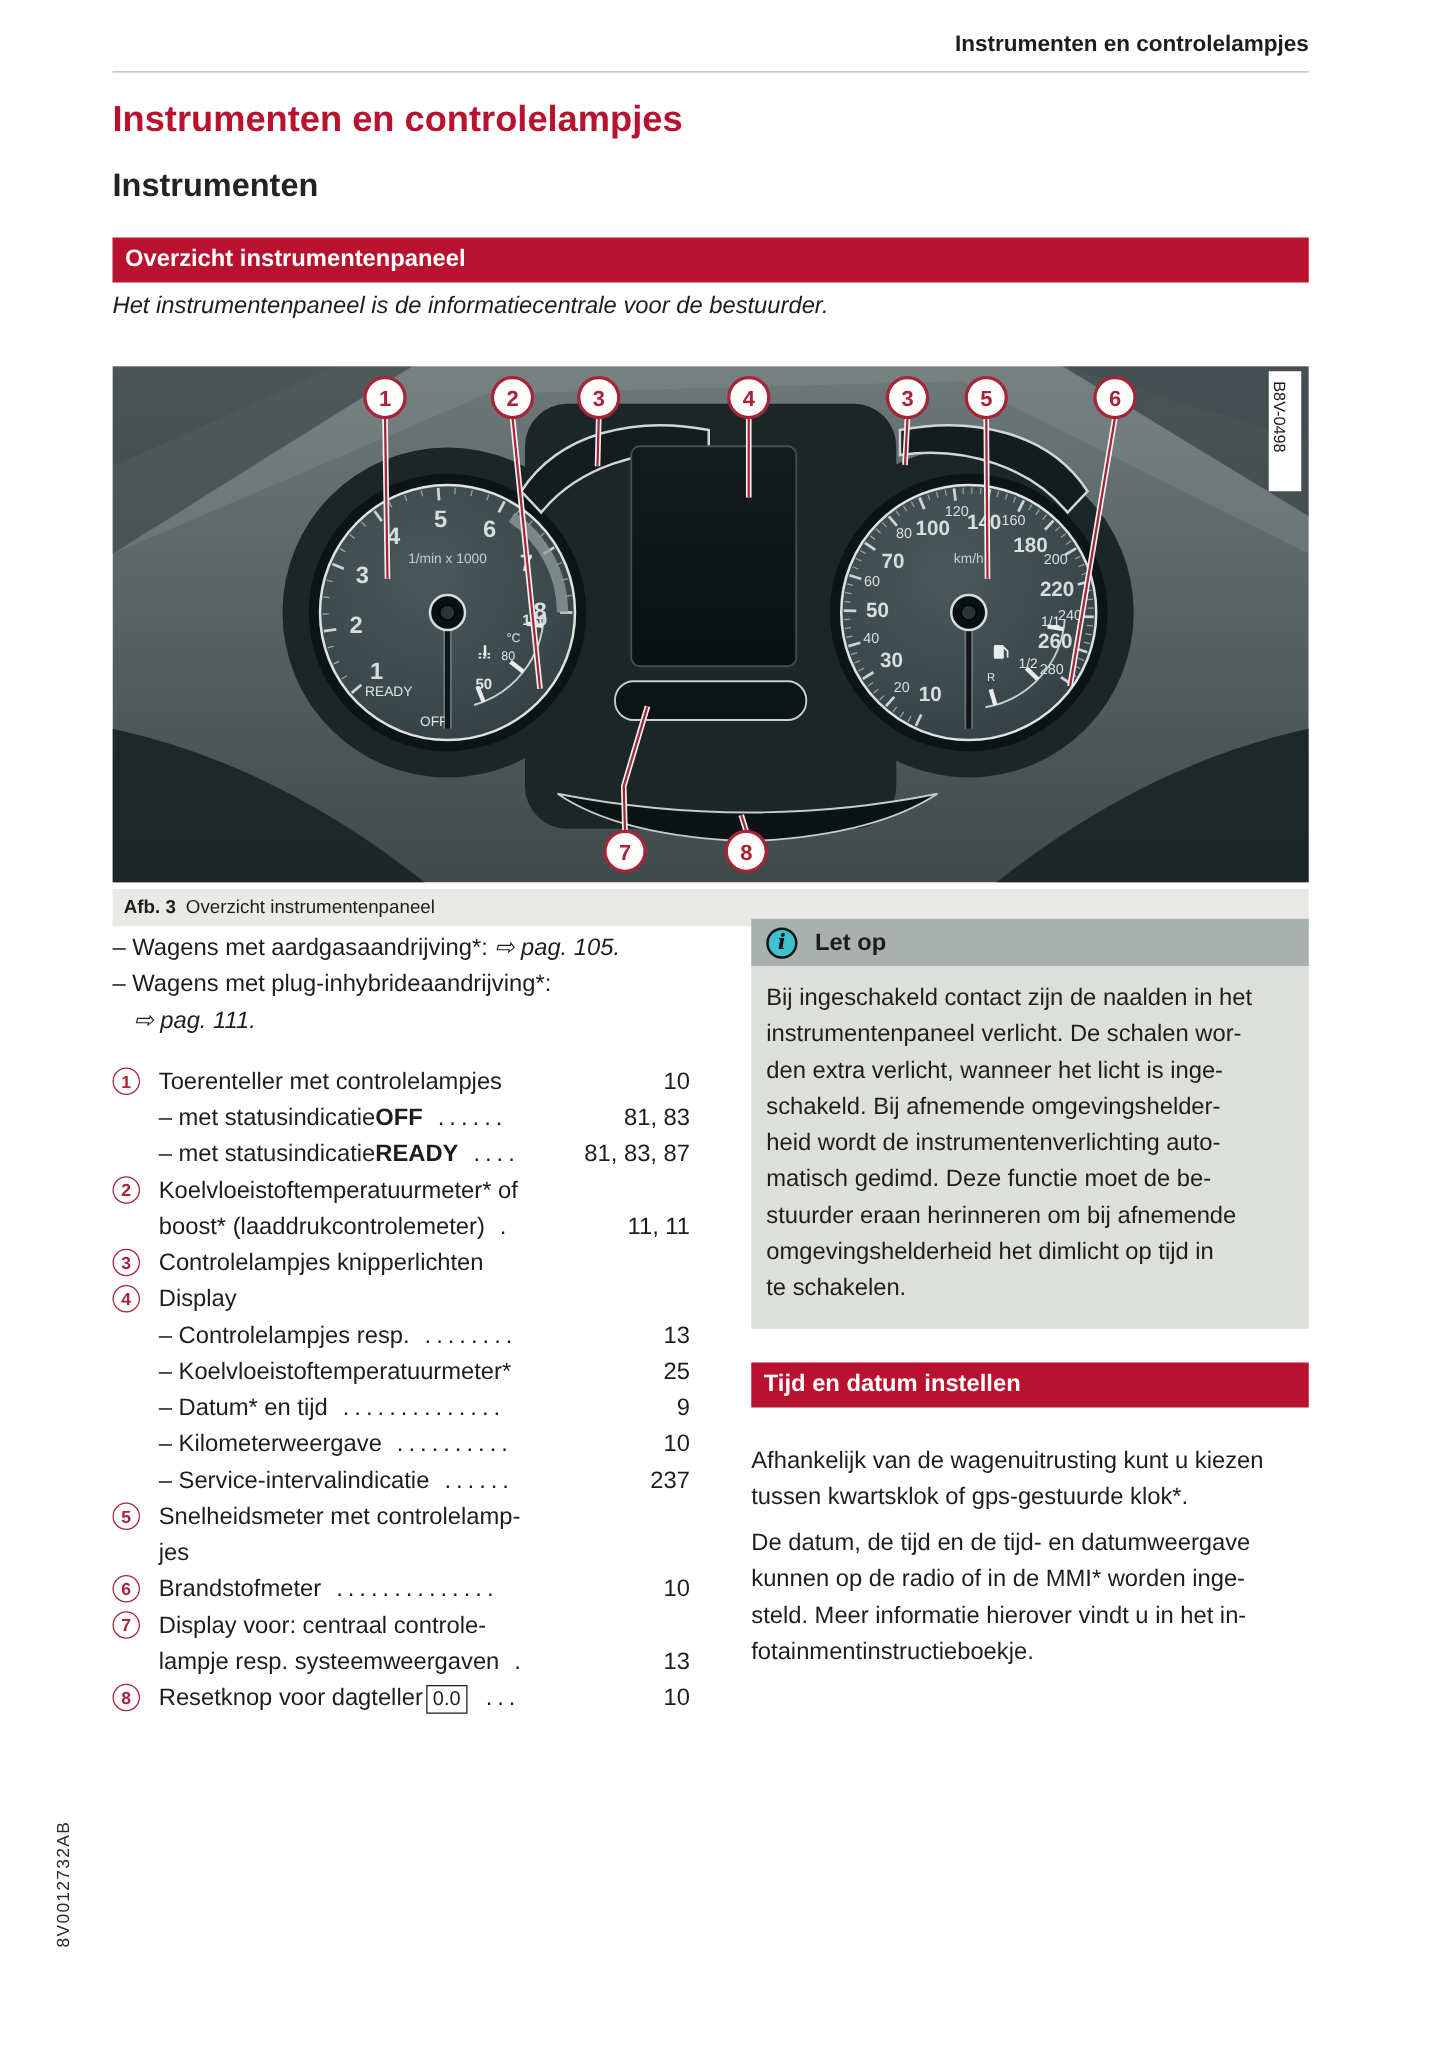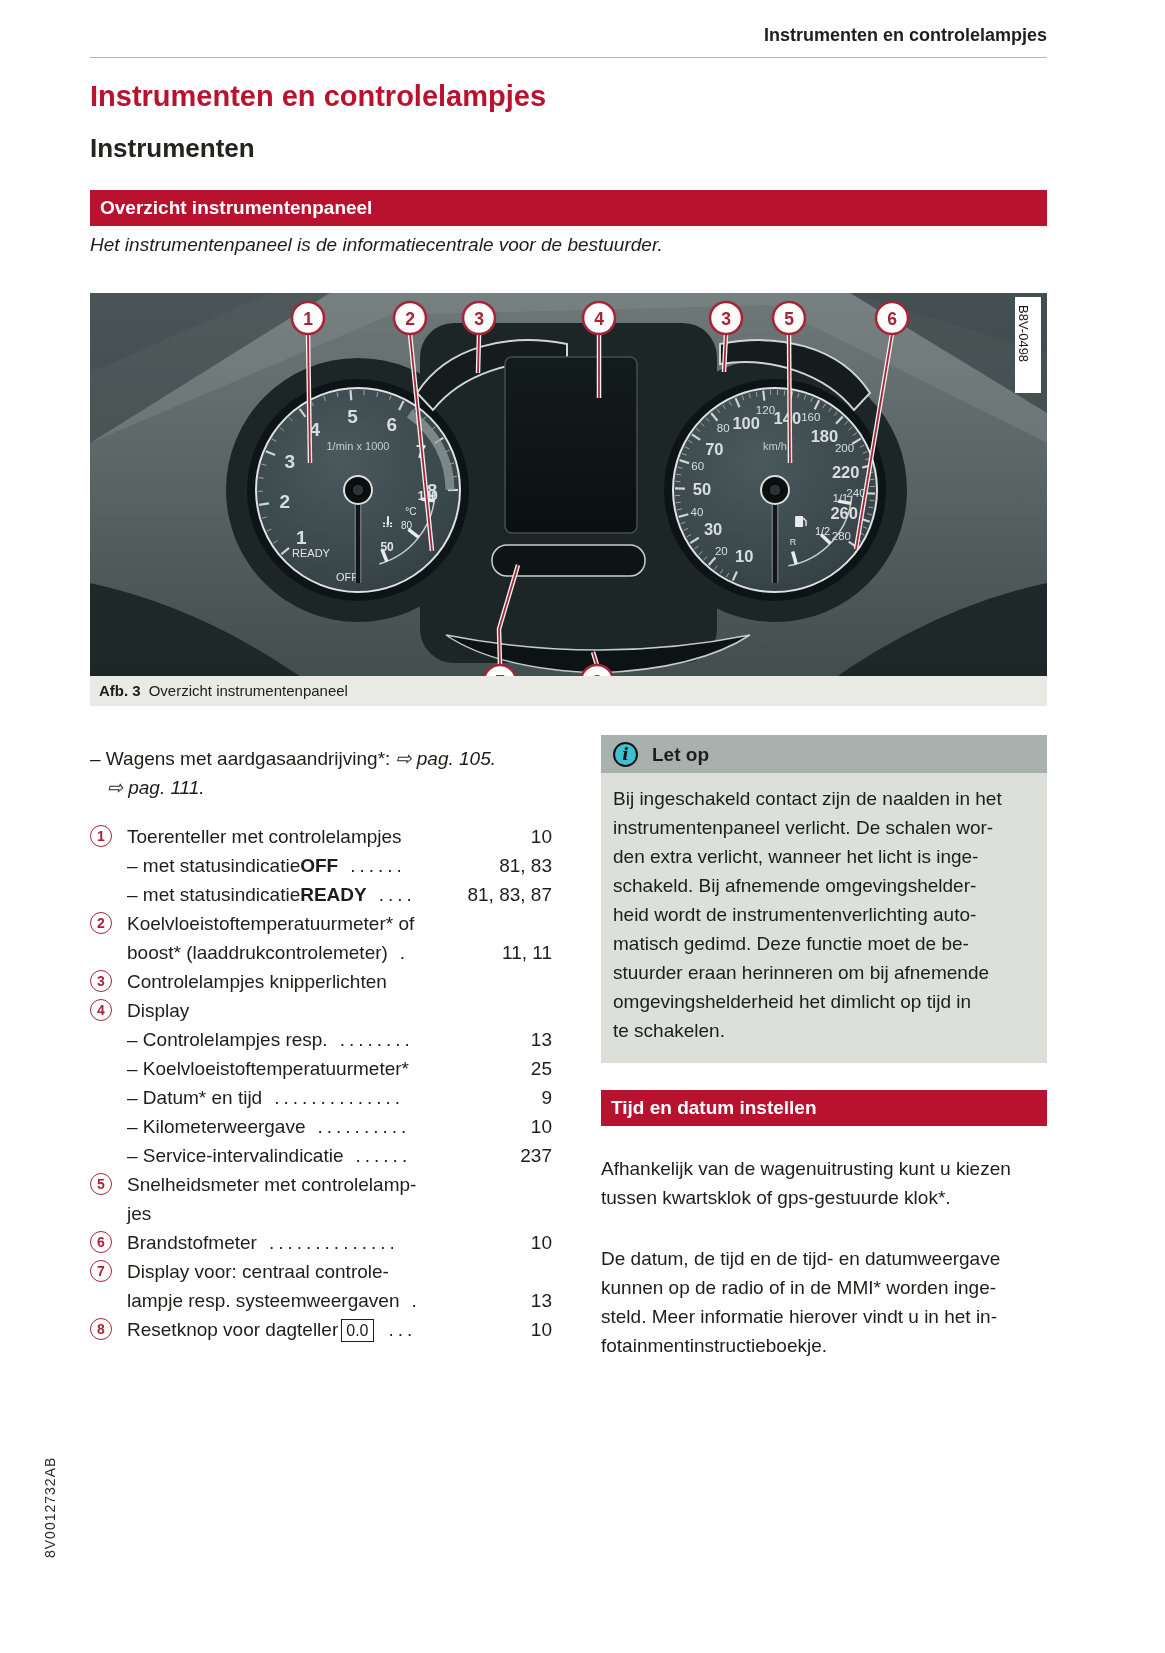--- a/index.html
+++ b/index.html
@@ -9,21 +9,21 @@
         font-weight:bold;font-size:18px;}
   .header-rule{position:absolute;left:90px;top:57px;width:957px;height:1px;background:#b4b4b4;}
   .h1{position:absolute;left:90px;top:80px;font-size:29px;font-weight:bold;color:#b8122f;}
   .h2{position:absolute;left:90px;top:133px;font-size:26px;font-weight:bold;color:#232321;}
   .banner{background:#b8122f;color:#ffffff;font-weight:bold;font-size:19px;height:36px;
         line-height:36px;padding-left:10px;box-sizing:border-box;}
   #banner1{position:absolute;left:90px;top:190px;width:957px;}
   .intro{position:absolute;left:90px;top:234px;font-style:italic;font-size:19px;}
   #figure{position:absolute;left:90px;top:293px;width:957px;height:413px;}
   svg text{font-family:"Liberation Sans",sans-serif;}
-  #caption{position:absolute;left:90px;top:676px;width:957px;height:30px;background:#e9eae5;
+  #caption{position:absolute;left:90px;top:711px;width:957px;height:30px;background:#e9eae5;
         font-size:15px;line-height:30px;padding-left:9px;box-sizing:border-box;}
   #caption .cap-label{font-weight:bold;margin-right:8px;}
   .leftcol{position:absolute;left:90px;top:744px;width:462px;font-size:19px;line-height:29px;}
   .rightcol{position:absolute;left:601px;top:735px;width:446px;font-size:19px;line-height:29px;}
   .ml{white-space:pre-line;}
   .bullets{}
   .bullet-ref{font-style:italic;}
   .bullet-ref-line{padding-left:17px;font-style:italic;}
   .legend{margin-top:20px;}
   .lg-row{display:flex;line-height:29px;}
@@ -39,21 +39,21 @@
   .notebox{width:446px;}
   .nb-head{display:flex;align-items:center;background:#a9b1af;height:38px;padding-left:12px;
         font-weight:bold;font-size:19px;}
   .icon-info{width:25px;height:25px;border-radius:50%;background:#3ec0cf;border:2px solid #101314;
         color:#101314;font-family:"DejaVu Serif",serif;font-weight:bold;font-style:italic;
         font-size:17px;display:flex;align-items:center;justify-content:center;box-sizing:border-box;
         margin-right:14px;flex:none;}
   .nb-body{background:#dcdfda;padding:11px 14px 18px 12px;}
   #banner2{margin-top:27px;width:446px;box-sizing:border-box;}
   .para1{margin-top:28px;}
-  .para2{margin-top:32px;}
+  .para2{margin-top:8px;}
   .doccode{position:absolute;left:42px;top:1558px;transform:rotate(-90deg);transform-origin:0 0;
         font-size:14px;letter-spacing:1px;color:#2a2a2a;white-space:nowrap;}
   .pageno{position:absolute;left:1080px;top:1594px;font-size:19px;font-weight:bold;}
 </style>
 </head>
 <body>
 
 <div class="page">
 
   <div class="running-header">Instrumenten en controlelampjes</div>
@@ -309,20 +309,21 @@
     </svg>
   </div>
 
   <div id="caption">
     <span class="cap-label">Afb. 3</span><span>Overzicht instrumentenpaneel</span>
   </div>
 
   <div class="leftcol">
     <div class="bullets" id="bullets">
         <div><span>– Wagens met aardgasaandrijving*: </span><span class="bullet-ref">⇨ pag. 105.</span></div>
+        <div><span>– Wagens met plug-inhybrideaandrijving*:</span></div>
         <div class="bullet-ref-line">⇨ pag. 111.</div>
       </div>
     <div class="legend" id="legend">
         <div class="lg-row">
           <div class="lg-badge">
             <div class="c">1</div>
           </div>
           <div class="lg-line">
             <span>Toerenteller met controlelampjes</span>
             <span class="lg-ref">10</span>

